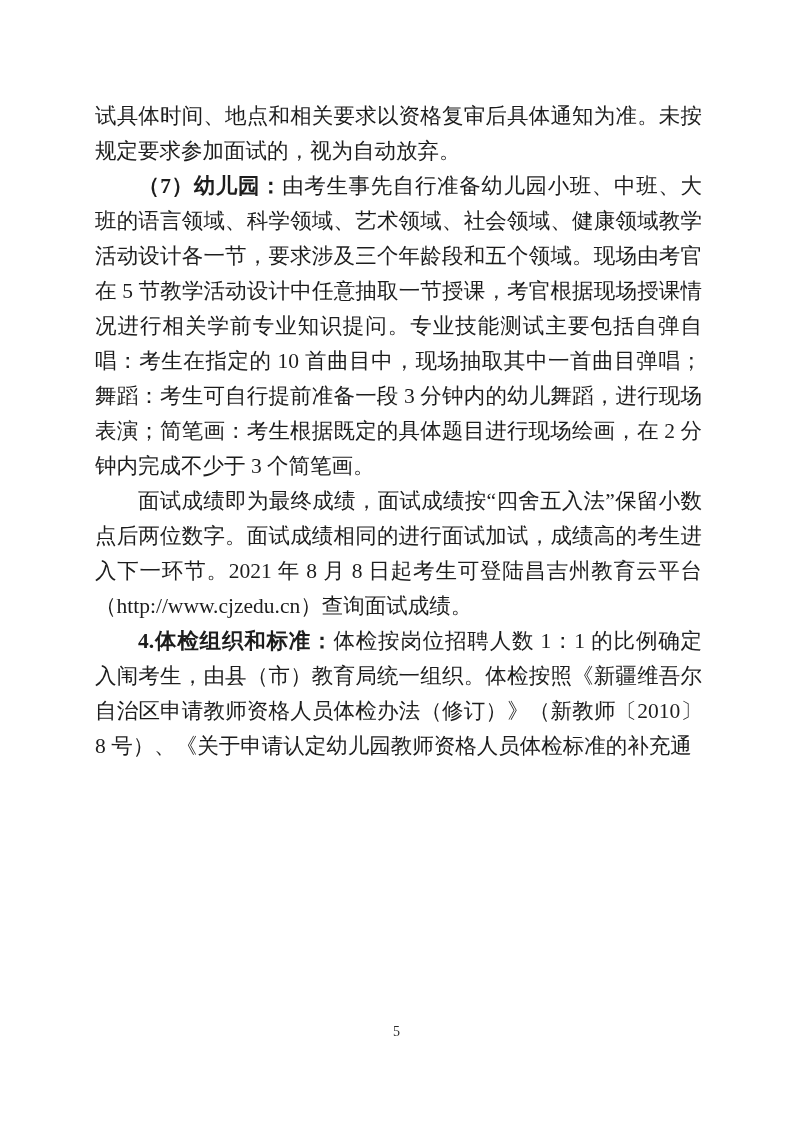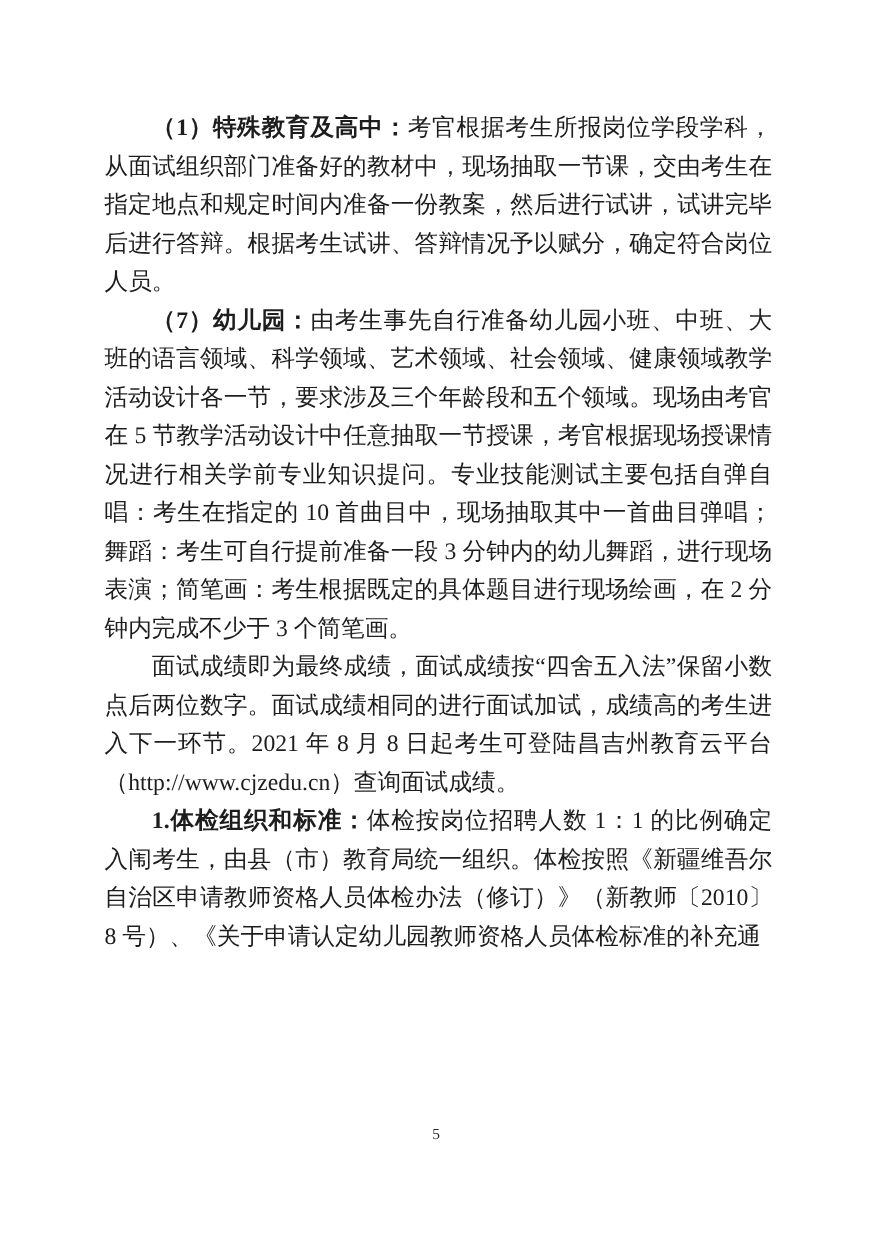--- a/index.html
+++ b/index.html
@@ -45,19 +45,19 @@
     text-align: center;
     font-size: 14px;
     color: #2a2a2a;
   }
 </style>
 </head>
 <body>
 
 <div class="page">
   <div class="doc-body" id="doc-body">
-      <p class="indent"><span class="bold">（1）特殊教育及高中：</span><span class="regular">考官根据考生所报岗位学段学科，从面试组织部门准备好的教材中，现场抽取一节课，交由考生在指定地点和规定时间内准备一份教案，然后进行试讲，试讲完毕后进行答辩。根据考生试讲、答辩情况予以赋分，确定符合岗位人员。</span></p>
+      <p><span class="regular">试具体时间、地点和相关要求以资格复审后具体通知为准。未按规定要求参加面试的，视为自动放弃。</span></p>
       <p class="indent"><span class="bold">（7）幼儿园：</span><span class="regular">由考生事先自行准备幼儿园小班、中班、大班的语言领域、科学领域、艺术领域、社会领域、健康领域教学活动设计各一节，要求涉及三个年龄段和五个领域。现场由考官在 5 节教学活动设计中任意抽取一节授课，考官根据现场授课情况进行相关学前专业知识提问。专业技能测试主要包括自弹自唱：考生在指定的 10 首曲目中，现场抽取其中一首曲目弹唱；舞蹈：考生可自行提前准备一段 3 分钟内的幼儿舞蹈，进行现场表演；简笔画：考生根据既定的具体题目进行现场绘画，在 2 分钟内完成不少于 3 个简笔画。</span></p>
       <p class="indent"><span class="regular">面试成绩即为最终成绩，面试成绩按“四舍五入法”保留小数点后两位数字。面试成绩相同的进行面试加试，成绩高的考生进入下一环节。2021 年 8 月 8 日起考生可登陆昌吉州教育云平台（http://www.cjzedu.cn）查询面试成绩。</span></p>
-      <p class="indent"><span class="bold">1.体检组织和标准：</span><span class="regular">体检按岗位招聘人数 1：1 的比例确定入闱考生，由县（市）教育局统一组织。体检按照《新疆维吾尔自治区申请教师资格人员体检办法（修订）》（新教师〔2010〕8 号）、《关于申请认定幼儿园教师资格人员体检标准的补充通</span></p>
+      <p class="indent"><span class="bold">4.体检组织和标准：</span><span class="regular">体检按岗位招聘人数 1：1 的比例确定入闱考生，由县（市）教育局统一组织。体检按照《新疆维吾尔自治区申请教师资格人员体检办法（修订）》（新教师〔2010〕8 号）、《关于申请认定幼儿园教师资格人员体检标准的补充通</span></p>
     </div>
   <div class="page-number">5</div>
 </div>
 
 </body></html>

